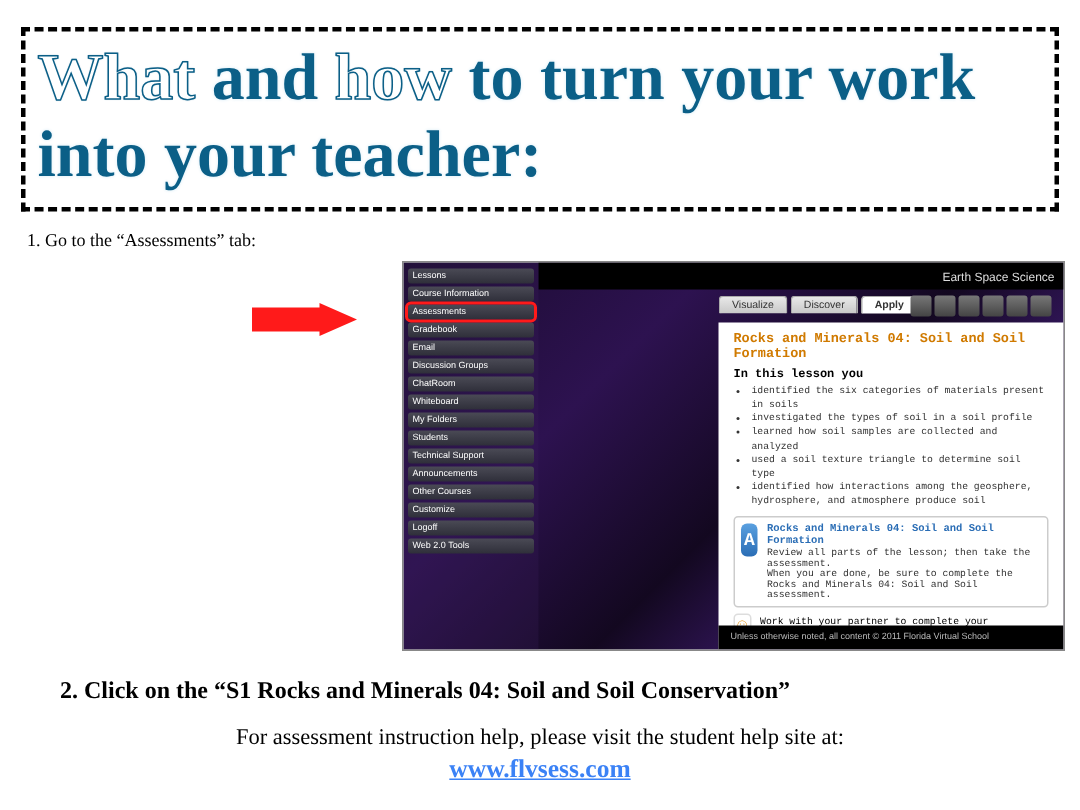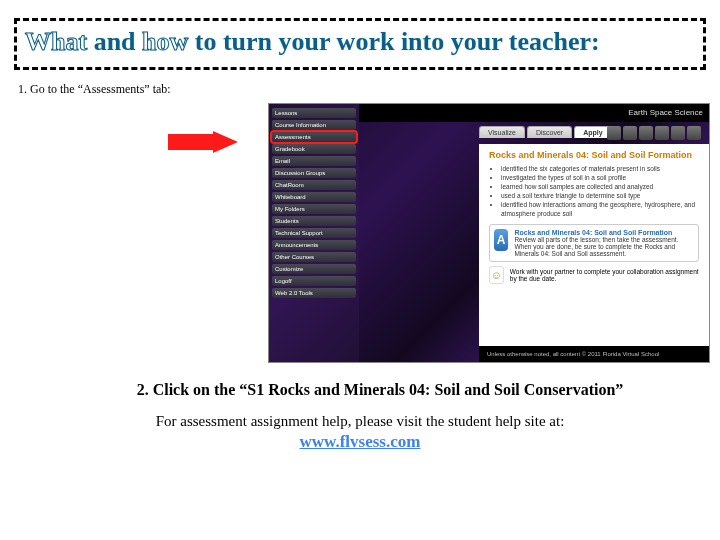--- a/index.html
+++ b/index.html
@@ -13,21 +13,21 @@
     overflow: hidden;
   }
   .title-box {
     margin: 18px 14px 12px 14px;
     border: 3px dashed #000;
     padding: 6px 8px 10px 8px;
   }
   .title-line {
     font-family: "Times New Roman", Georgia, serif;
     font-weight: 700;
-    font-size: 26px;
+    font-size: 44px;
     line-height: 1.15;
     color: #0b5f87;
   }
   .title-line .outline {
     color: #fff;
     -webkit-text-stroke: 1px #0b5f87;
     text-shadow: 0 0 1px #0b5f87;
   }
   .glow {
     text-shadow: 0 0 4px rgba(255,255,255,0.9), 0 0 2px rgba(180,220,240,0.9);
@@ -121,21 +121,21 @@
   .ss-ic {
     width: 14px; height: 14px;
     background: linear-gradient(#777,#444);
     border-radius: 2px;
   }
   .ss-panel {
     position: absolute;
     left: 210px; right: 0; top: 40px; bottom: 0;
     background: #fff;
     padding: 6px 10px;
-    font-family: Liberation Sans, sans-serif;
+    font-family: Liberation Mono, monospace;
     overflow: hidden;
   }
   .ss-panel h4 {
     color: #d07a00;
     font-size: 9px;
     margin-bottom: 4px;
   }
   .ss-panel .sub {
     font-size: 8px;
     font-weight: bold;
@@ -187,21 +187,20 @@
     font-size: 6px;
     font-family: Arial, sans-serif;
     display:flex; align-items:center;
     padding: 0 8px;
   }
   .step2 {
     font-family: Georgia, serif;
     font-weight: 700;
     font-size: 16px;
     margin: 18px 0 0 40px;
-    text-align: center;
   }
   .help-line {
     text-align: center;
     font-family: Georgia, serif;
     font-size: 15px;
     margin-top: 14px;
   }
   .help-link {
     text-align: center;
     font-family: Georgia, serif;
@@ -264,20 +263,21 @@
       <div class="ss-ic"></div>
       <div class="ss-ic"></div>
       <div class="ss-ic"></div>
       <div class="ss-ic"></div>
       <div class="ss-ic"></div>
       <div class="ss-ic"></div>
     </div>
 
     <div class="ss-panel">
       <h4>Rocks and Minerals 04: Soil and Soil Formation</h4>
+      <div class="sub">In this lesson you</div>
       <ul>
         <li>identified the six categories of materials present in soils</li>
         <li>investigated the types of soil in a soil profile</li>
         <li>learned how soil samples are collected and analyzed</li>
         <li>used a soil texture triangle to determine soil type</li>
         <li>identified how interactions among the geosphere, hydrosphere, and atmosphere produce soil</li>
       </ul>
       <div class="ss-card">
         <div class="ss-badge">A</div>
         <div class="ss-card-txt">
@@ -293,14 +293,14 @@
     </div>
 
     <div class="ss-foot">
       <span>Unless otherwise noted, all content © 2011 Florida Virtual School</span>
     </div>
   </div>
 </div>
 
 <div class="step2">2.  Click on the “S1 Rocks and Minerals 04: Soil and Soil Conservation”</div>
 
-<div class="help-line">For assessment assignment help, please visit the student help site at:</div>
+<div class="help-line">For assessment instruction help, please visit the student help site at:</div>
 <a class="help-link">www.flvsess.com</a>
 
 </body></html>

